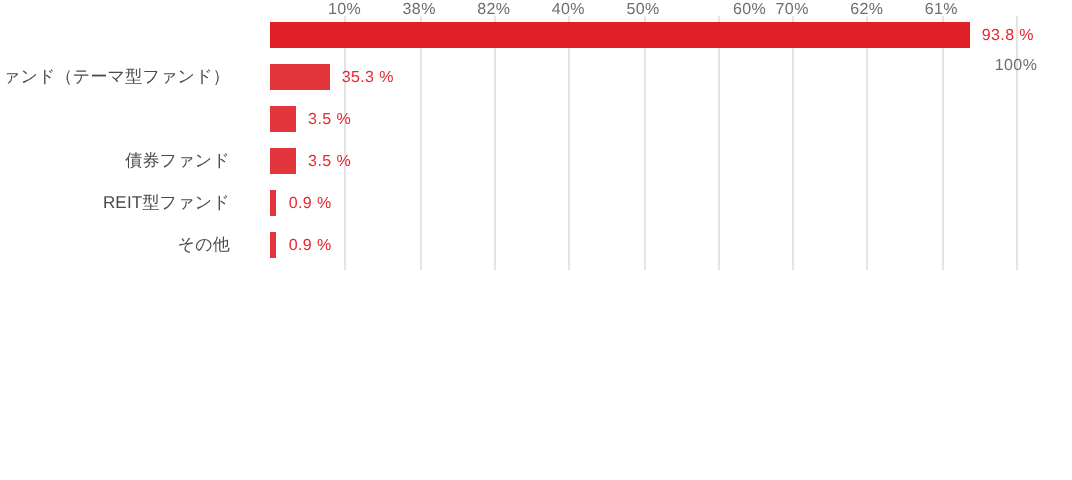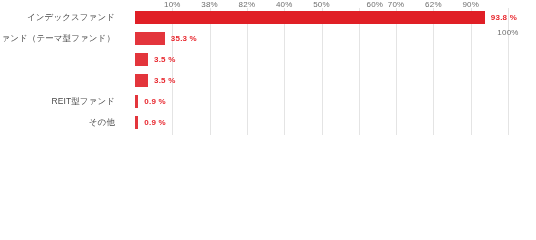--- a/index.html
+++ b/index.html
@@ -70,21 +70,21 @@
     height: 13px;
     background: #e01f26;
   }
   .bar.tint {
     background: #e3353c;
   }
 
   .val-label {
     position: absolute;
     font-size: 8px;
-    font-weight: bold;
+    font-weight: normal;
     color: #e8262d;
     line-height: 13px;
     white-space: nowrap;
     letter-spacing: 0.2px;
   }
 </style>
 </head>
 <body>
 
 <div id="chart">
@@ -104,39 +104,39 @@
       </div>
     <div>
         <div class="tick-label" style="left: 37.3px;">10%</div>
         <div class="tick-label" style="left: 74.6px;">38%</div>
         <div class="tick-label" style="left: 111.9px;">82%</div>
         <div class="tick-label" style="left: 149.2px;">40%</div>
         <div class="tick-label" style="left: 186.5px;">50%</div>
         <div class="tick-label" style="left: 223.8px; margin-left: 16px;">60%</div>
         <div class="tick-label" style="left: 261.1px; text-align: right;">70%</div>
         <div class="tick-label" style="left: 298.4px;">62%</div>
-        <div class="tick-label" style="left: 335.7px;">90%</div>
+        <div class="tick-label" style="left: 335.7px;">61%</div>
         <div class="tick-label" style="left: 373px; margin-top: 28px;">100%</div>
       </div>
     <div>
         <div class="row" style="top: 11px; width: 373px;">
-          <div class="cat-label">インデックスファンド</div>
           <div class="bar" style="width: 349.874px;"></div>
           <div class="val-label" style="left: 355.874px;">93.8 %</div>
         </div>
         <div class="row" style="top: 32px; width: 373px;">
           <div class="cat-label">アクティブファンド（テーマ型ファンド）</div>
           <div class="bar tint" style="width: 29.84px;"></div>
           <div class="val-label" style="left: 35.84px;">35.3 %</div>
         </div>
         <div class="row" style="top: 53px; width: 373px;">
           <div class="bar tint" style="width: 13.055px;"></div>
           <div class="val-label" style="left: 19.055px;">3.5 %</div>
         </div>
         <div class="row" style="top: 74px; width: 373px;">
+          <div class="cat-label">債券ファンド</div>
           <div class="bar tint" style="width: 13.055px;"></div>
           <div class="val-label" style="left: 19.055px;">3.5 %</div>
         </div>
         <div class="row" style="top: 95px; width: 373px;">
           <div class="cat-label">REIT型ファンド</div>
           <div class="bar tint" style="width: 3.357px;"></div>
           <div class="val-label" style="left: 9.357px;">0.9 %</div>
         </div>
         <div class="row" style="top: 116px; width: 373px;">
           <div class="cat-label">その他</div>

